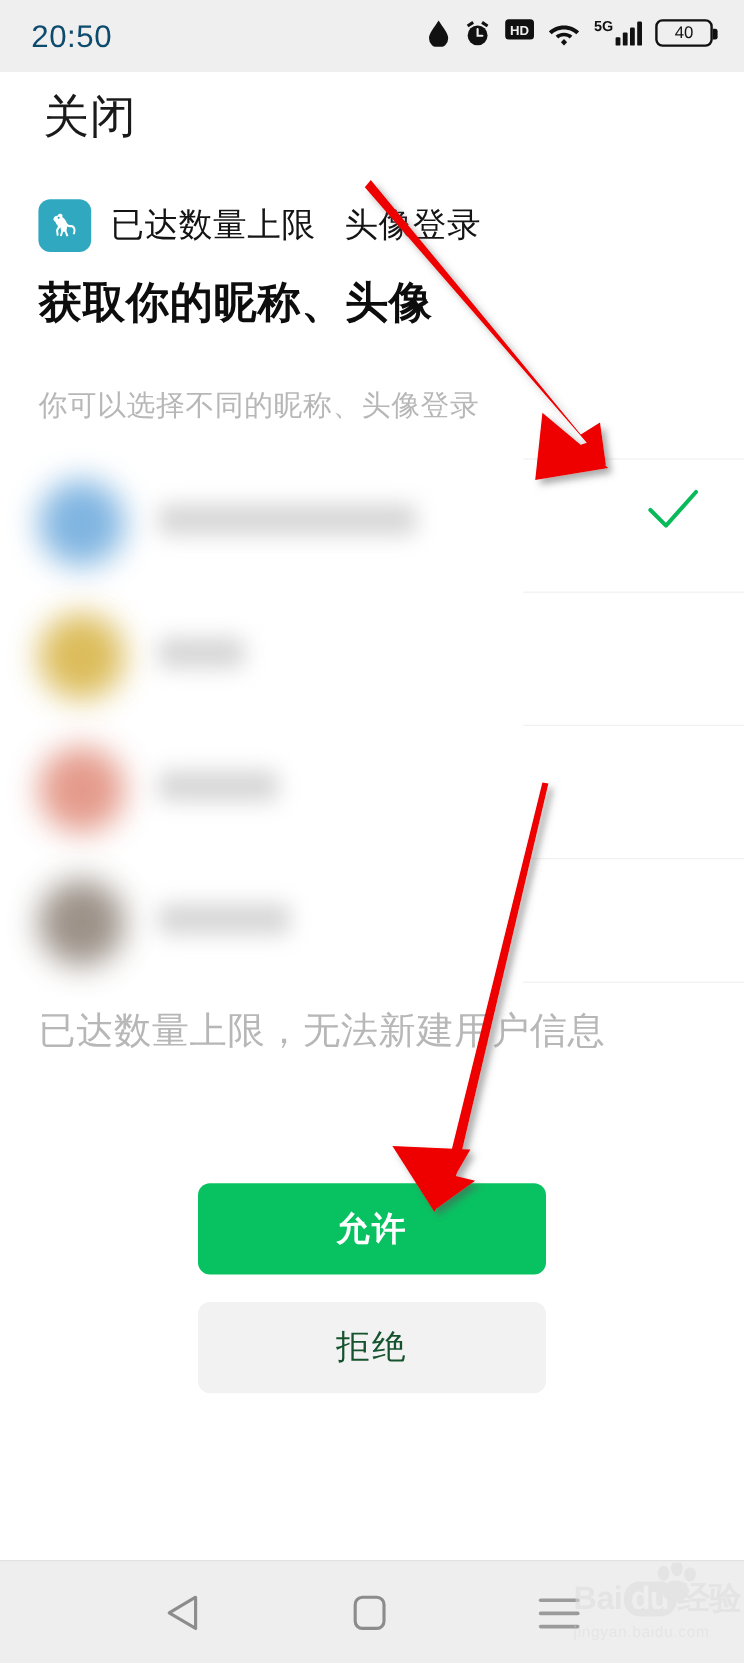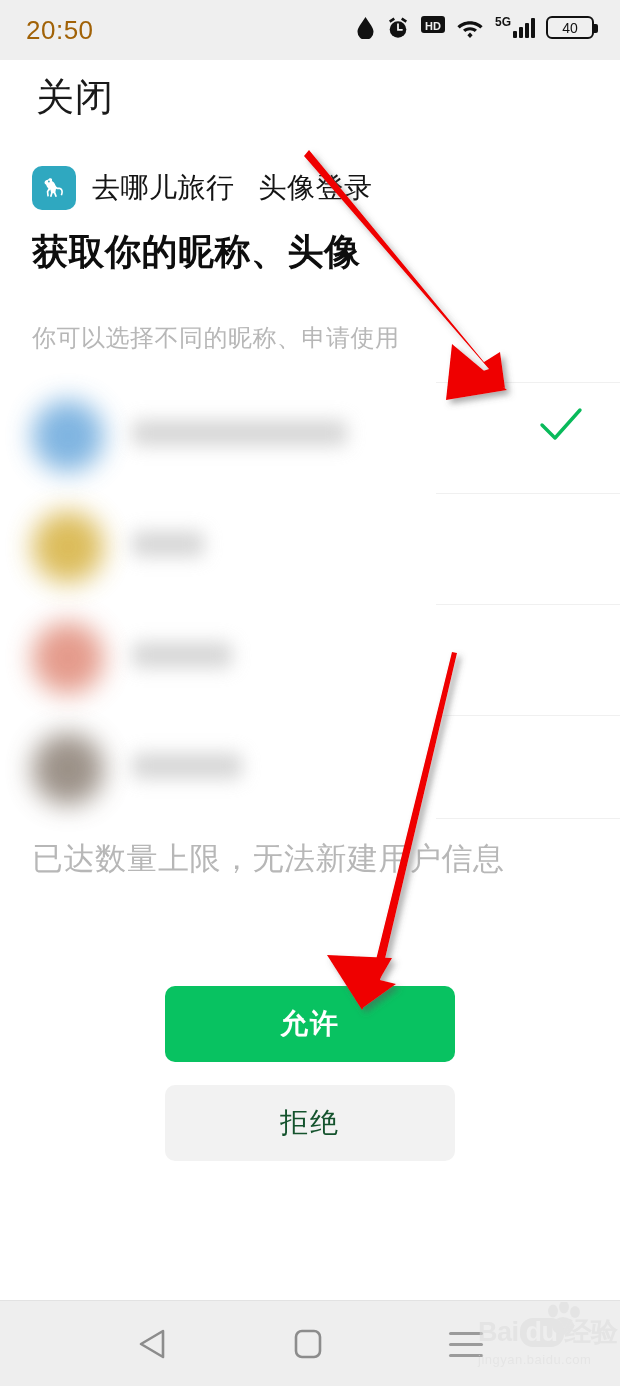--- a/index.html
+++ b/index.html
@@ -24,21 +24,21 @@
     height: 60px;
     background: #efefef;
     display: flex;
     align-items: center;
     justify-content: space-between;
     padding: 0 26px;
     box-sizing: border-box;
   }
   .status-time {
     font-size: 26px;
-    color: #a16207;
+    color: #0c4a6e;
     letter-spacing: 0.5px;
     font-family: "Liberation Sans", sans-serif;
   }
   .status-icons {
     display: flex;
     align-items: flex-start;
     gap: 11px;
   }
   .ico { display: block; }
   .hd-badge {
@@ -345,26 +345,26 @@
 
 <div class="close-btn">关闭</div>
 
 <div class="app-row">
   <div class="app-icon">
     <svg width="30" height="30" viewBox="0 0 30 30">
       <path d="M5.5 9.5 C6 7.5 7.5 6.6 9 6.8 C9.8 5.2 11.3 4.8 12.4 5.6 C13.2 6.2 13.3 7.2 12.9 8 C14.5 8.6 15.6 10.2 16.4 12.2 C17.2 14 18.4 14.7 19.9 14.5 C21.6 14.3 23 15.3 23.6 17 C24.2 18.6 23.9 20.5 23.1 22.4 L21.6 21.9 C22.3 20.3 22.5 18.9 22.1 17.8 C21.7 16.7 20.9 16.2 19.9 16.3 C18.8 16.4 17.8 16.2 17 15.7 L16.4 19.2 L18 23.6 L16.4 24.1 L14.9 20.2 L13.6 20.2 L12.5 23.9 L10.9 23.6 L12 19.8 L11.3 16.4 L9.4 18.8 L9.9 23.2 L8.3 23.4 L7.7 18.6 L9.4 15.6 C8.3 14.5 7.5 13.1 7 11.6 C6.3 11.4 5.6 10.6 5.5 9.5 Z" fill="#ffffff"></path>
       <circle cx="9.9" cy="8.5" r="0.9" fill="#2fa8c0"></circle>
     </svg>
   </div>
-  <div class="app-name">去哪儿旅行</div>
+  <div class="app-name">已达数量上限</div>
   <div class="app-action">头像登录</div>
 </div>
 
 <div class="headline">获取你的昵称、头像</div>
-<div class="subtitle">你可以选择不同的昵称、申请使用</div>
+<div class="subtitle">你可以选择不同的昵称、头像登录</div>
 
 <div class="account-list">
 
   <div class="acct-row r0">
     <div class="avatar-blur" style="background:#6aa8dc"></div>
     <div class="name-blur" style="left:100px;width:215px"></div>
     <div class="sep" style="top:0"></div>
   </div>
 
   <div class="acct-row r1">

